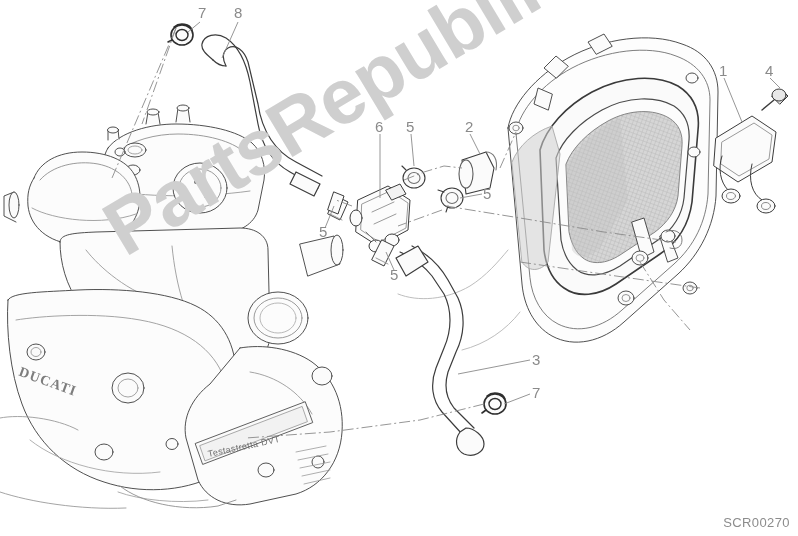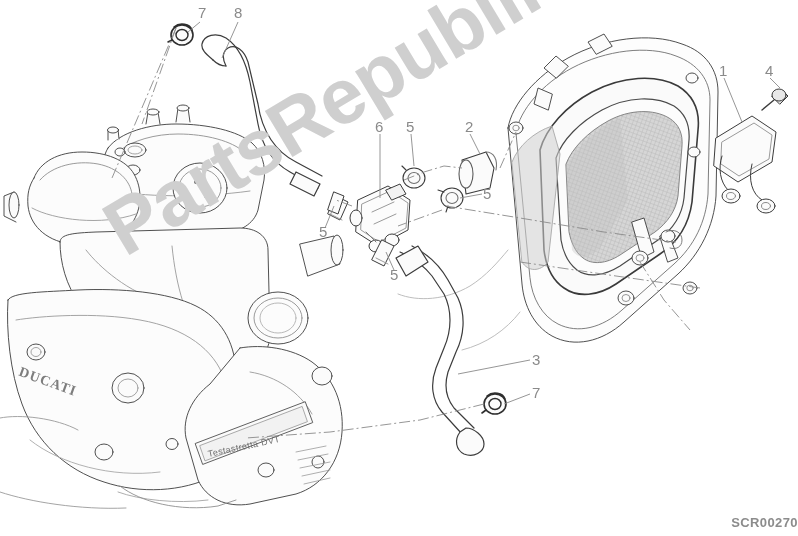--- a/index.html
+++ b/index.html
@@ -24,27 +24,26 @@
   .callout {
     position: absolute;
     font-family: "Liberation Sans", sans-serif;
     font-size: 15px;
     color: #8a8a8a;
     line-height: 1;
     user-select: none;
   }
   #diagram-code {
     position: absolute;
-    right: 0;
+    right: 8px;
     bottom: 6px;
     font-family: "Liberation Sans", sans-serif;
     font-size: 13px;
     color: #8c8c8c;
     letter-spacing: 0.4px;
-    font-weight: bold;
   }
   .wm {
     position: absolute;
     font-family: "Liberation Sans", sans-serif;
     font-weight: bold;
     color: #cfcfcf;
     white-space: nowrap;
     user-select: none;
     pointer-events: none;
   }

